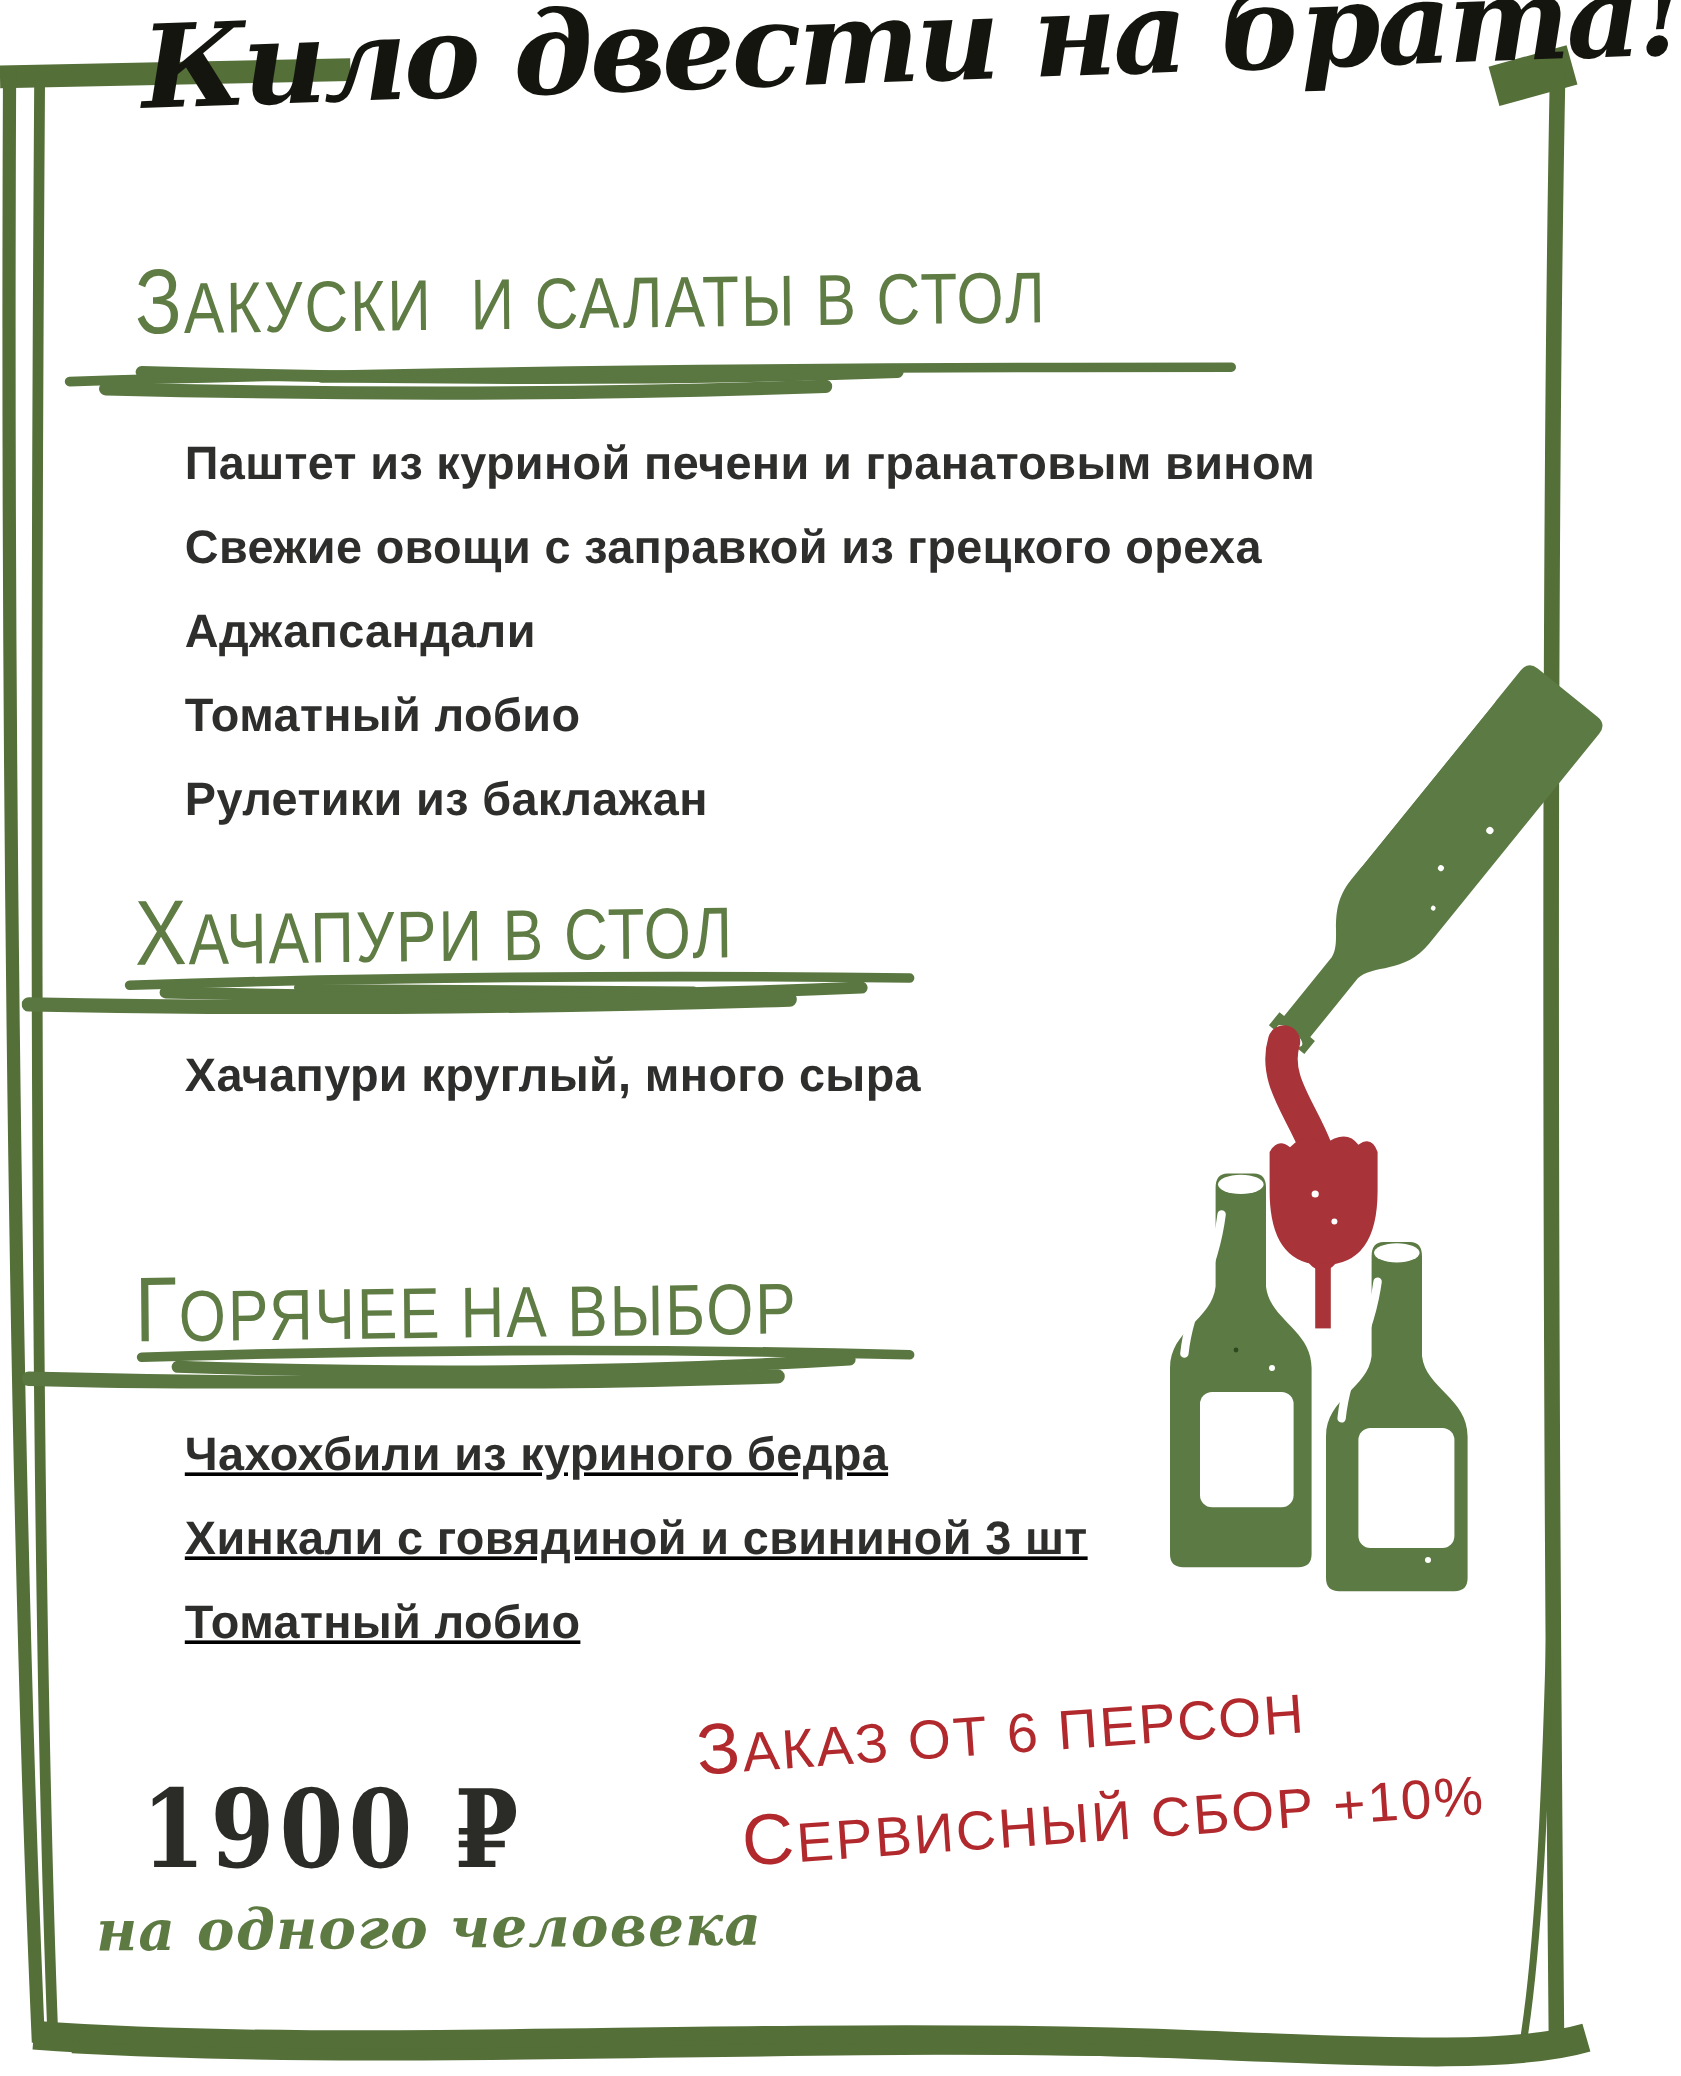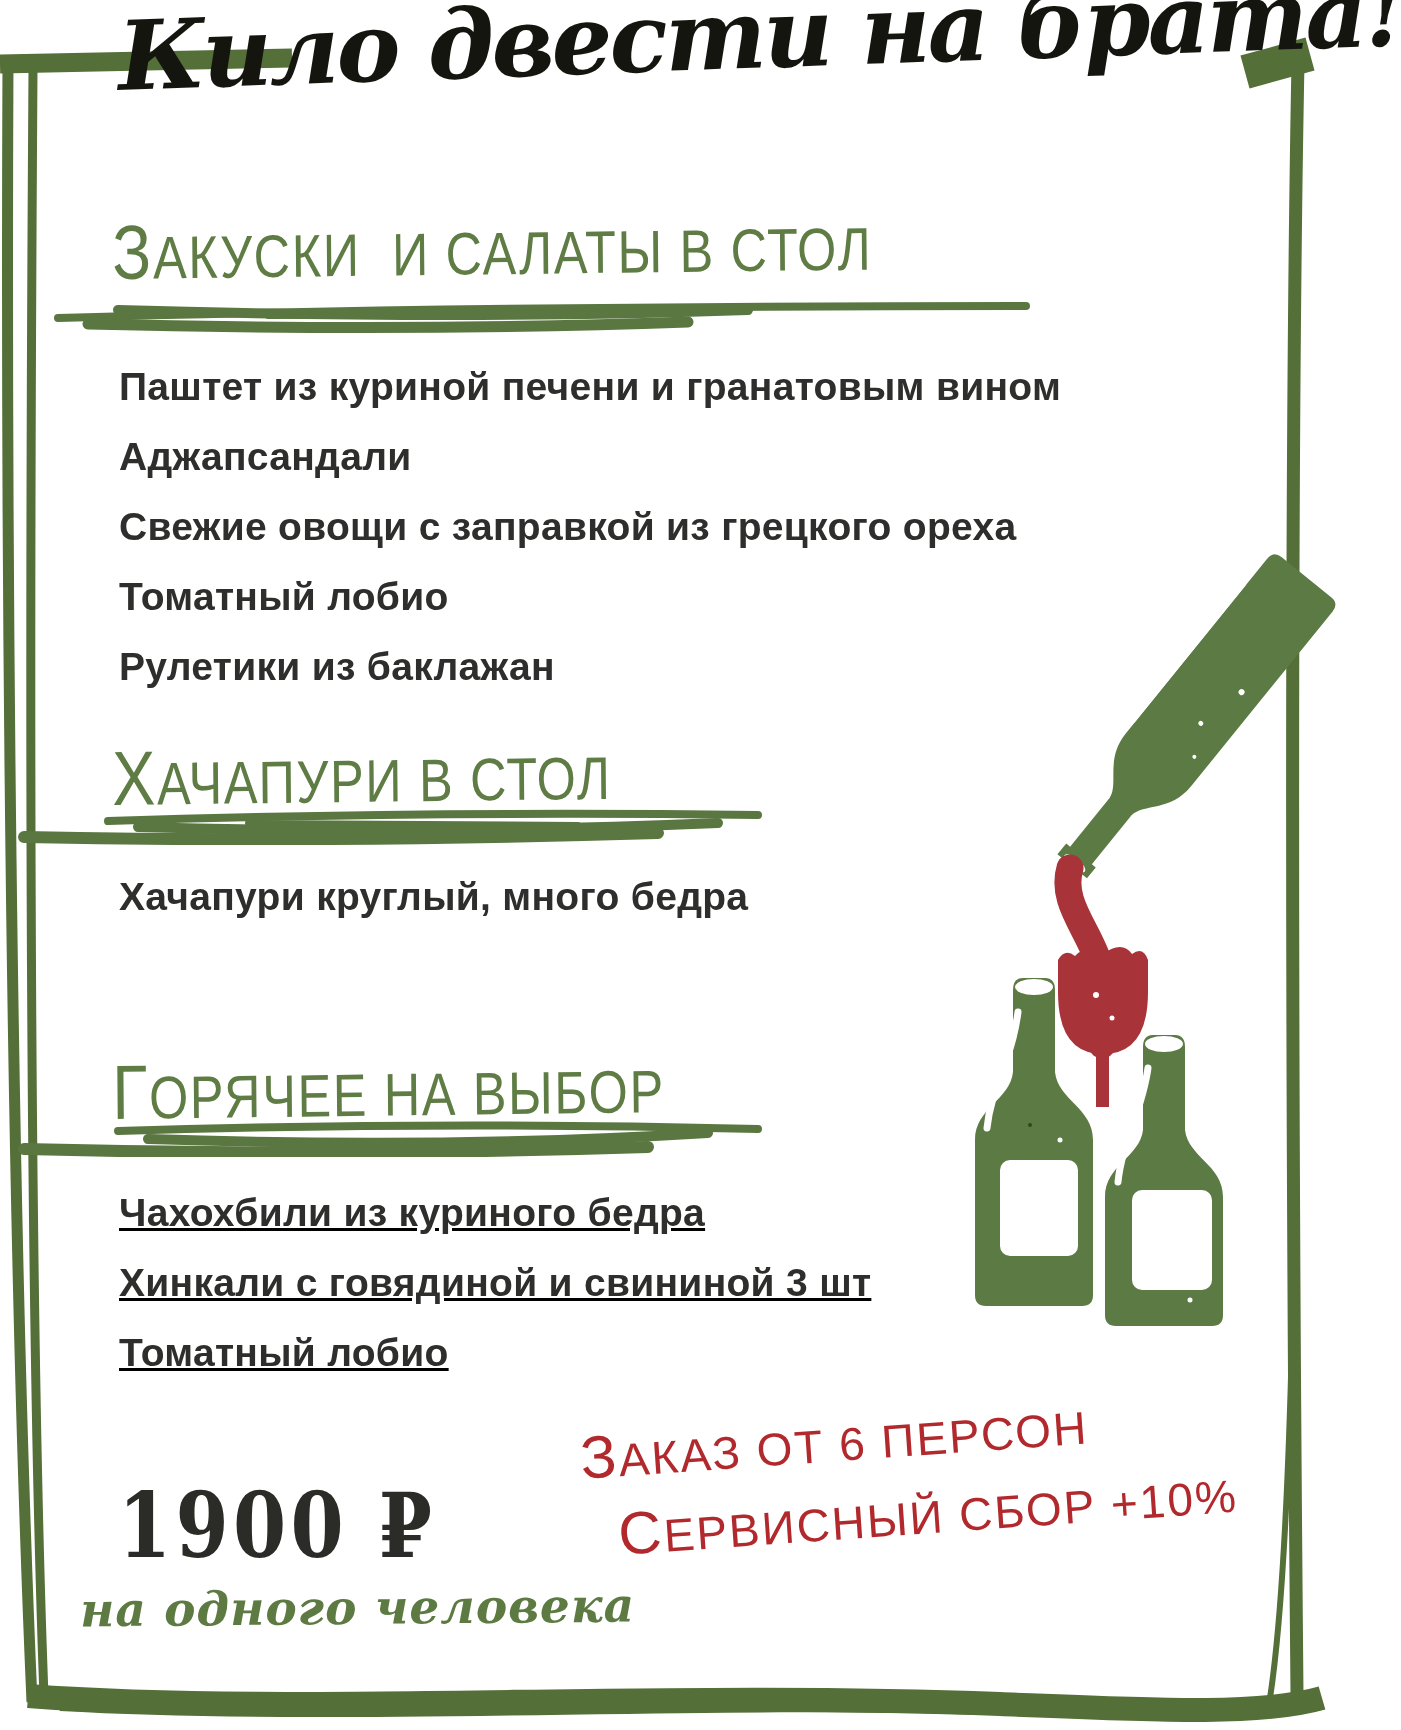--- a/index.html
+++ b/index.html
@@ -13,21 +13,21 @@
 
   
   .heading{position:absolute;font-family:"Liberation Sans",sans-serif;color:#5e7c44;
            font-size:60px;letter-spacing:2px;text-transform:uppercase;white-space:pre;
            transform:scaleX(0.84) rotate(-0.6deg);transform-origin:left top;}
   .heading::first-letter{font-size:1.28em;}
 
   
   .items{position:absolute;margin:0;padding:0;list-style:none;}
   .items li{height:70px;line-height:70px;font-weight:700;font-size:39px;color:#2e2e2c;
-            letter-spacing:0.3px;white-space:nowrap;}
+            letter-spacing:0.3px;white-space:nowrap;margin-left:35px;}
 
   
   .scribble{position:absolute;}
   .frame{position:absolute;left:0;top:0;}
 
   
   .price{position:absolute;left:118px;top:1480px;font-family:"DejaVu Serif","DejaVu Sans",serif;
          font-weight:700;font-size:90px;color:#2b2b27;letter-spacing:5px;line-height:1;
          transform:scaleX(0.85);transform-origin:left top;white-space:nowrap;}
   .price-per{position:absolute;left:80px;top:1580px;font-family:"DejaVu Serif",serif;
@@ -64,35 +64,35 @@
 
   <div class="heading" style="left:112px;top:208px;">Закуски  и салаты в стол</div>
   <svg class="scribble" style="left:48px;top:294px;" width="990" height="40" viewBox="0 0 990 40" fill="none">
     <path d="M10 24 Q400 12 978 12" stroke="#5a7741" stroke-width="8" stroke-linecap="round"></path>
     <path d="M70 16 Q420 26 700 16" stroke="#5a7741" stroke-width="10" stroke-linecap="round"></path>
     <path d="M40 30 Q360 38 640 28" stroke="#5a7741" stroke-width="11" stroke-linecap="round"></path>
     <path d="M220 22 L620 20" stroke="#5a7741" stroke-width="6" stroke-linecap="round"></path>
   </svg>
   <ul class="items" style="left:119px;top:352px;">
     <li>Паштет из куриной печени и гранатовым вином</li>
+    <li>Свежие овощи с заправкой из грецкого ореха</li>
     <li>Аджапсандали</li>
-    <li>Свежие овощи с заправкой из грецкого ореха</li>
     <li>Томатный лобио</li>
     <li>Рулетики из баклажан</li>
   </ul>
 
   <div class="heading" style="left:112px;top:734px;">Хачапури в стол</div>
   <svg class="scribble" style="left:18px;top:803px;" width="750" height="42" viewBox="0 0 750 42" fill="none">
     <path d="M90 18 Q400 8 740 12" stroke="#5a7741" stroke-width="8" stroke-linecap="round"></path>
     <path d="M120 24 Q420 32 700 20" stroke="#5a7741" stroke-width="10" stroke-linecap="round"></path>
     <path d="M6 34 Q300 40 640 30" stroke="#5a7741" stroke-width="12" stroke-linecap="round"></path>
     <path d="M230 20 L560 22" stroke="#5a7741" stroke-width="6" stroke-linecap="round"></path>
   </svg>
   <ul class="items" style="left:119px;top:862px;">
-    <li>Хачапури круглый, много бедра</li>
+    <li>Хачапури круглый, много сыра</li>
   </ul>
 
   <div class="heading" style="left:112px;top:1048px;">Горячее на выбор</div>
   <svg class="scribble" style="left:18px;top:1115px;" width="750" height="42" viewBox="0 0 750 42" fill="none">
     <path d="M100 16 Q420 6 740 14" stroke="#5a7741" stroke-width="8" stroke-linecap="round"></path>
     <path d="M130 24 Q430 34 690 18" stroke="#5a7741" stroke-width="10" stroke-linecap="round"></path>
     <path d="M6 34 Q320 42 630 32" stroke="#5a7741" stroke-width="12" stroke-linecap="round"></path>
   </svg>
   <ul class="items" style="left:119px;top:1178px;text-decoration:underline;">
     <li>Чахохбили из куриного бедра</li>

